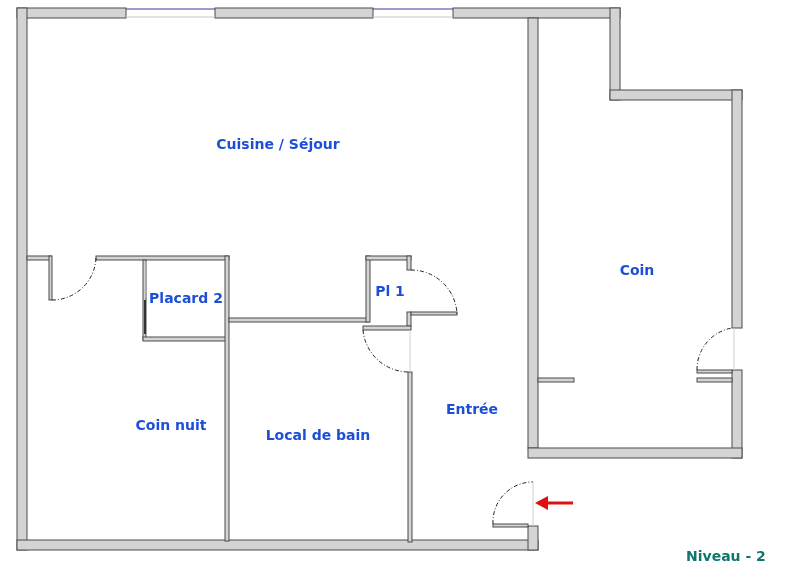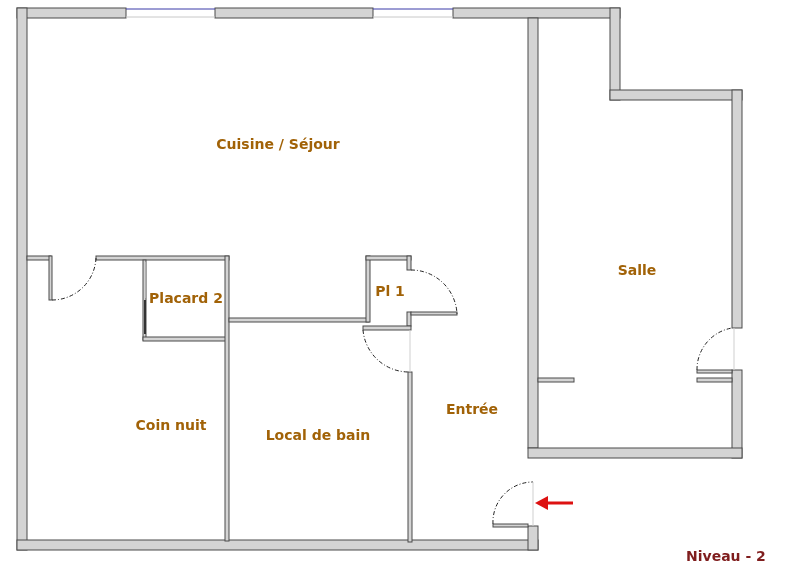--- a/index.html
+++ b/index.html
@@ -5,22 +5,22 @@
   html, body { margin:0; padding:0; background:#ffffff; }
   body { width:800px; height:565px; position:relative; overflow:hidden; font-family:"DejaVu Sans", sans-serif; }
   svg.plan { position:absolute; left:0; top:0; }
   .wall { fill:#d4d4d4; stroke:#4a4a4a; stroke-width:1; }
   .thin { fill:#d4d4d4; stroke:#4a4a4a; stroke-width:1; }
   .win { stroke:#3a3aa8; stroke-width:1; fill:none; }
   .win2 { stroke:#c8c8c8; stroke-width:1; fill:none; }
   .swing { fill:none; stroke:#222; stroke-width:1; stroke-dasharray:4 2 1 2; }
   .leaf { stroke:#333; stroke-width:2; }
   .jamb { stroke:#cfcfcf; stroke-width:1; }
-  .lbl { position:absolute; color:#a16207; font-weight:bold; font-size:14px; white-space:nowrap; transform:translate(-50%,-50%); }
-  .level { position:absolute; color:#7f1d1d; font-weight:bold; font-size:14px; white-space:nowrap; }
+  .lbl { position:absolute; color:#1d4ed8; font-weight:bold; font-size:14px; white-space:nowrap; transform:translate(-50%,-50%); }
+  .level { position:absolute; color:#0f766e; font-weight:bold; font-size:14px; white-space:nowrap; }
 </style>
 </head>
 <body>
 
 <svg class="plan" width="800" height="565" viewBox="0 0 800 565">
 
   <g>
 
     <rect class="wall" x="17" y="8" width="109" height="10"></rect>
     <rect class="wall" x="215" y="8" width="158" height="10"></rect>
@@ -97,20 +97,20 @@
     <line class="jamb" x1="533" y1="482" x2="533" y2="526"></line>
   </g>
 
   <g>
     <line x1="573" y1="503" x2="544" y2="503" stroke="#dd1111" stroke-width="3"></line>
     <polygon points="535,503 548,496 548,510" fill="#dd1111"></polygon>
   </g>
 </svg>
 
 <div class="lbl" style="left:278px; top:144px;">Cuisine / Séjour</div>
-<div class="lbl" style="left:637px; top:270px;">Salle</div>
+<div class="lbl" style="left:637px; top:270px;">Coin</div>
 <div class="lbl" style="left:186px; top:298px;">Placard 2</div>
 <div class="lbl" style="left:390px; top:291px;">Pl 1</div>
 <div class="lbl" style="left:128px; top:425px;margin-left:43px;">Coin nuit</div>
 <div class="lbl" style="left:318px; top:435px;">Local de bain</div>
 <div class="lbl" style="left:472px; top:409px;">Entrée</div>
 
 <div class="level" style="left:686px; top:548px;">Niveau - 2</div>
 
 </body></html>

